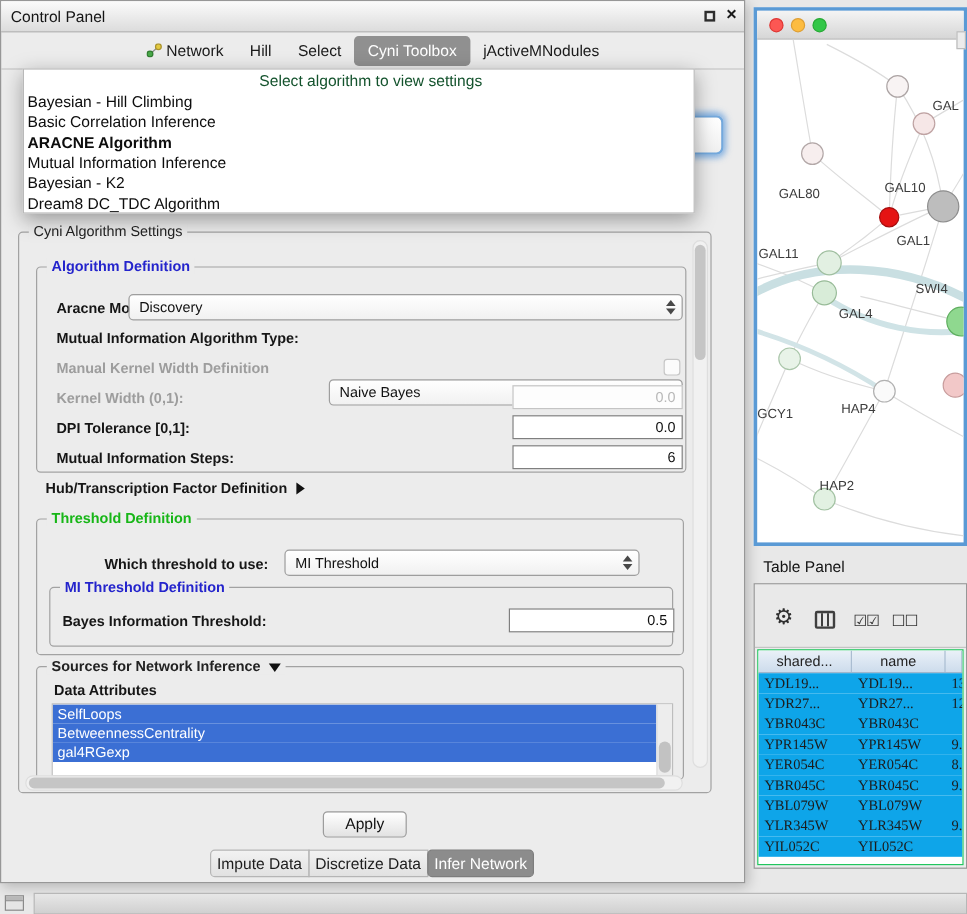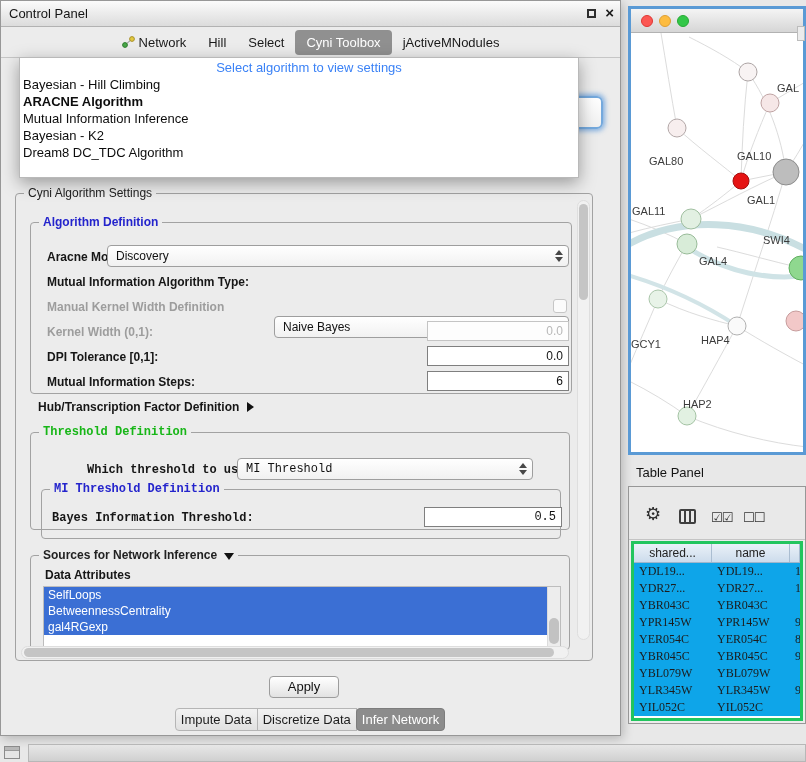--- a/index.html
+++ b/index.html
@@ -16,21 +16,21 @@
   .winbtn-close { position:absolute; right:6px; top:4px; font-size:15px; font-weight:bold; color:#1b1b1b; line-height:16px; }
 
   .tabbar { position:absolute; left:0; top:26px; right:0; height:31px; display:flex; justify-content:center;
         align-items:center; border-bottom:1px solid #c6c6c6; }
   .tab { font-size:13px; padding:5px 11px; color:#1a1a1a; display:flex; align-items:center; gap:4px; white-space:nowrap; }
   .tab.selected { background:#909090; color:#fff; border-radius:4px; }
 
   
   .popup { position:absolute; left:18px; top:56px; width:560px; height:121px; background:#fff;
         border:1px solid #b9b9b9; box-shadow:0 5px 16px rgba(0,0,0,.35); z-index:20; padding-top:1px; }
-  .algo-prompt { height:17px; line-height:17px; text-align:center; color:#3b82f6; font-size:13px;padding-left:20px; }
+  .algo-prompt { height:17px; line-height:17px; text-align:center; color:#14532d; font-size:13px;padding-left:20px; }
   .algo-option { height:17px; line-height:17px; padding-left:3px; font-size:13px; color:#0d0d0d; white-space:nowrap; }
   .algo-option.bold { font-weight:bold; }
   .focus-ring { position:absolute; left:562px; top:95px; width:40px; height:33px; background:linear-gradient(#fff,#f0f0f0);
         border:2px solid #74a9dd; border-radius:6px; box-shadow:0 0 5px 2px rgba(95,155,220,.75); z-index:5; }
 
   
   .groupbox { position:absolute; border:1px solid #a2a2a2; border-radius:4px; }
   .gtitle { position:absolute; top:-8px; left:8px; background:#ececec; padding:0 4px; font-size:12px; white-space:nowrap; }
   .t-plain { color:#222; }
   .t-blue { color:#2424cc; font-weight:bold; }
@@ -89,21 +89,21 @@
   .net-corner { position:absolute; right:1px; top:26px; width:8px; height:15px; background:#ececec; border:1px solid #bcbcbc; }
 
   
   .tp-label { position:absolute; left:636px; top:465px; font-size:13px; color:#141414; }
   .tp { position:absolute; left:628px; top:486px; width:178px; height:238px; background:#ececec; border:1px solid #979797; overflow:hidden; }
   .tp-toolbar { position:relative; height:53px; background:#e9e9e9; border-bottom:1px solid #c4c4c4; }
   .gear-ic { position:absolute; left:16px; top:18px; font-size:18px; color:#2f2f2f; line-height:18px; }
   .cols-ic { position:absolute; left:50px; top:22px; width:17px; height:15px; border:2px solid #3f3f3f; border-radius:2px;
         background:linear-gradient(90deg, transparent 0 3px, #3f3f3f 3px 5px, transparent 5px 8px, #3f3f3f 8px 10px, transparent 10px); }
   .chk-ic { position:absolute; top:23px; font-size:13px; color:#333; letter-spacing:-1px; }
-  .tbl { position:absolute; left:2px; top:54px; right:2px; bottom:2px; background:#fff; border:3px solid #22c55e;
+  .tbl { position:absolute; left:2px; top:54px; right:2px; bottom:2px; background:#fff; border:1px solid #22c55e;
         overflow:hidden; font-size:12px; }
   .tbl-head { display:flex; height:19px; background:linear-gradient(#eaf1f8,#cddcec); border-bottom:1px solid #9fb6cc; }
   .th { border-right:1px solid #aabdd1; text-align:center; line-height:18px; color:#222; overflow:hidden; white-space:nowrap; }
   .tr { display:flex; height:17px; line-height:17px; background:#0ea5e9;font-family:Liberation Serif, serif; }
   .td { padding-left:5px; overflow:hidden; white-space:nowrap; color:#1c1c1c; }
   .c0 { width:78px; } .c1 { width:78px; } .c2 { flex:1; }
 
   
   .dock { position:absolute; left:28px; top:744px; width:778px; height:18px;
         background:linear-gradient(#e7e7e7,#d0d0d0); border:1px solid #b7b7b7; }
@@ -144,20 +144,21 @@
           <span>jActiveMNodules</span>
         </div>
       </div>
 
     <div class="focus-ring"></div>
 
     <div class="popup">
       <div class="algo-prompt">Select algorithm to view settings</div>
       <div>
           <div class="algo-option">Bayesian - Hill Climbing</div>
+          <div class="algo-option">Basic Correlation Inference</div>
           <div class="algo-option bold">ARACNE Algorithm</div>
           <div class="algo-option">Mutual Information Inference</div>
           <div class="algo-option">Bayesian - K2</div>
           <div class="algo-option">Dream8 DC_TDC Algorithm</div>
         </div>
     </div>
 
     <div class="groupbox" style="left:14px; top:192px; width:578px; height:468px;padding-left:19px;">
       <span class="gtitle t-plain">Cyni Algorithm Settings</span>
 
@@ -193,21 +194,21 @@
 
         <span class="lbl" style="left:16px; top:152px;">Mutual Information Steps:</span>
         <div class="field" style="left:396px; top:148px; width:142px;">6</div>
       </div>
 
       <div class="disclosure" style="left:22px; top:206px;">
         <span>Hub/Transcription Factor Definition</span>
         <span class="tri-right-ic"></span>
       </div>
 
-      <div class="groupbox" style="left:14px; top:238px; width:540px; height:98px;font-family:Liberation Mono, monospace;">
+      <div class="groupbox" style="left:14px; top:238px; width:540px; height:114px;">
         <span class="gtitle t-green">Threshold Definition</span>
 
         <span class="lbl" style="left:56px; top:30px;">Which threshold to use:</span>
         <div class="combo" style="left:206px; top:25px; width:296px;">
           <span>MI Threshold</span>
           <span class="combo-arrows">
               <i class="tri-up"></i>
               <i class="tri-dn"></i>
             </span>
         </div>

